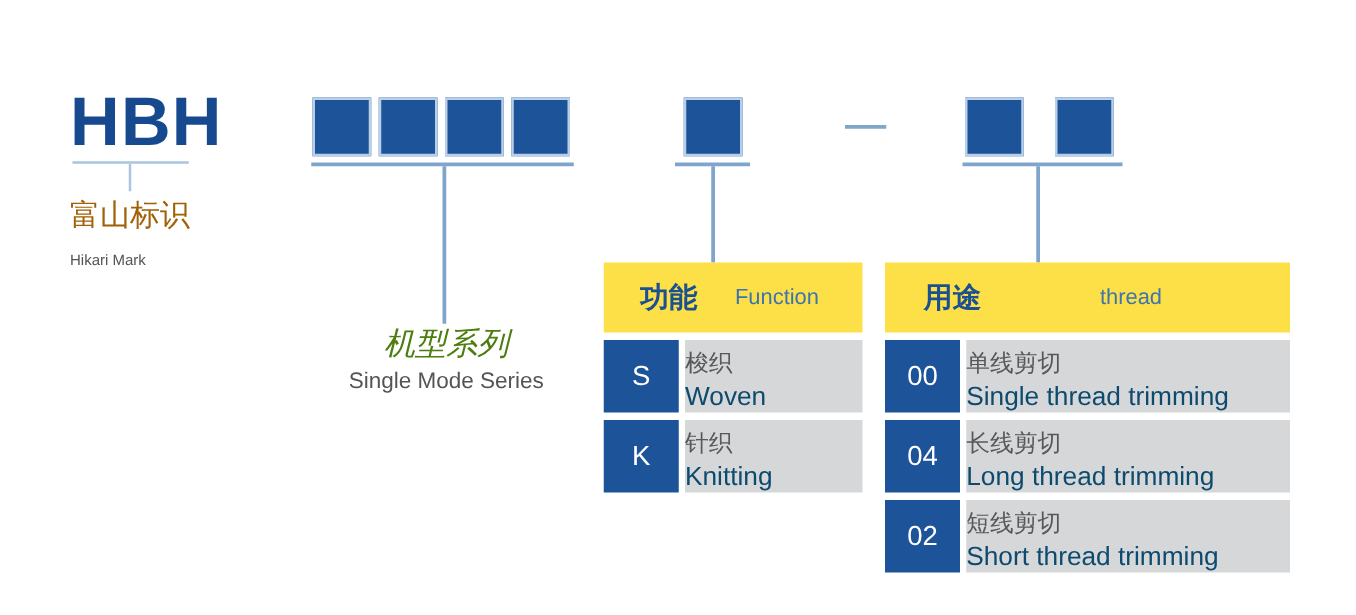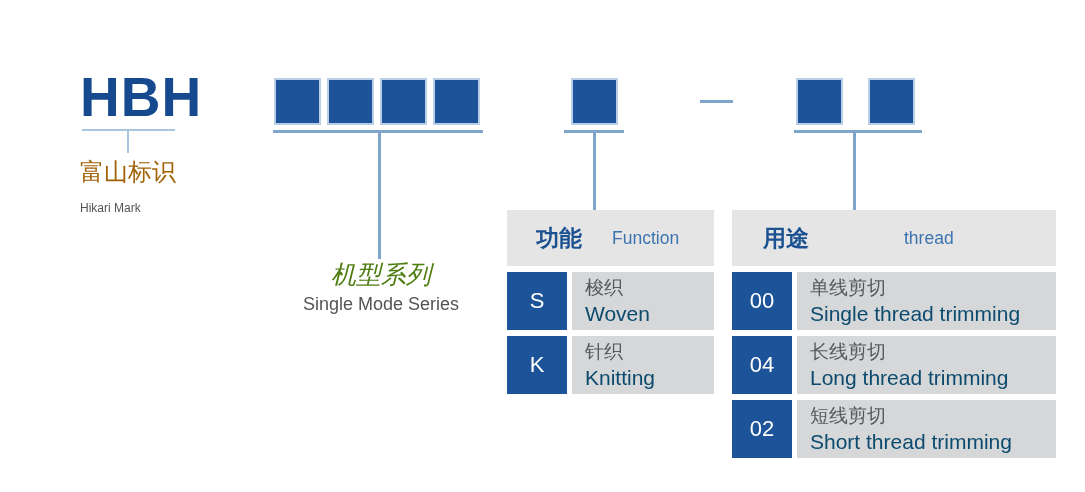--- a/index.html
+++ b/index.html
@@ -3,21 +3,20 @@
 <meta charset="utf-8">
 <style>
   html,body{margin:0;padding:0;background:#ffffff;}
   .canvas{
     position:relative;
     width:1047px;
     height:492px;
     background:#ffffff;
     font-family:"Liberation Sans", sans-serif;
     overflow:hidden;
-    margin-left:24px;
   }
   
   .sq{
     position:absolute;
     top:78px;
     width:47px;
     height:47px;
     background:#1d5499;
     border:2px solid #b9cfe8;
     box-sizing:border-box;
@@ -39,38 +38,38 @@
 
   
   .series-label{position:absolute;left:252px;top:258px;width:210px;text-align:center;}
   .series-label .label-zh{font-size:25px;color:#4d7c0f;font-style:italic;}
   .series-label .label-en{font-size:18px;color:#545456;margin-top:3px;}
 
   .dash{position:absolute;left:676px;top:100px;width:33px;height:3px;background:#7fa5cb;}
 
   
   .tbl{position:absolute;top:210px;}
-  .tbl-header{position:relative;height:56px;background:#e5e5e5;}
+  .tbl-header{position:relative;height:56px;background:#fde047;}
   .hdr-zh{
     position:absolute;top:50%;transform:translateY(-50%);
     font-size:23px;font-weight:bold;color:#1c5191;
   }
   .hdr-en{
     position:absolute;top:50%;transform:translateY(-50%);
     font-size:17.5px;color:#3c74ae;
   }
   .tbl-row{display:flex;height:58px;margin-top:6px;}
   .code-cell{
     flex:none;width:60px;background:#1d5499;color:#ffffff;
     font-size:22px;display:flex;align-items:center;justify-content:center;
   }
   .desc-cell{
     flex:1;margin-left:5px;background:#d5d7d9;
-    display:flex;flex-direction:column;justify-content:center;
-    padding-left:13px;box-sizing:border-box;
+    display:flex;flex-direction:column;justify-content:flex-end;
+    padding-left:0;box-sizing:border-box;
   }
   .desc-zh{font-size:19px;color:#57585a;line-height:1.25;}
   .desc-en{font-size:21px;color:#0c4a6e;line-height:1.2;margin-top:1px;}
 </style>
 </head>
 <body>
 
 <div class="canvas">
 
   <div class="hbh">HBH</div>

